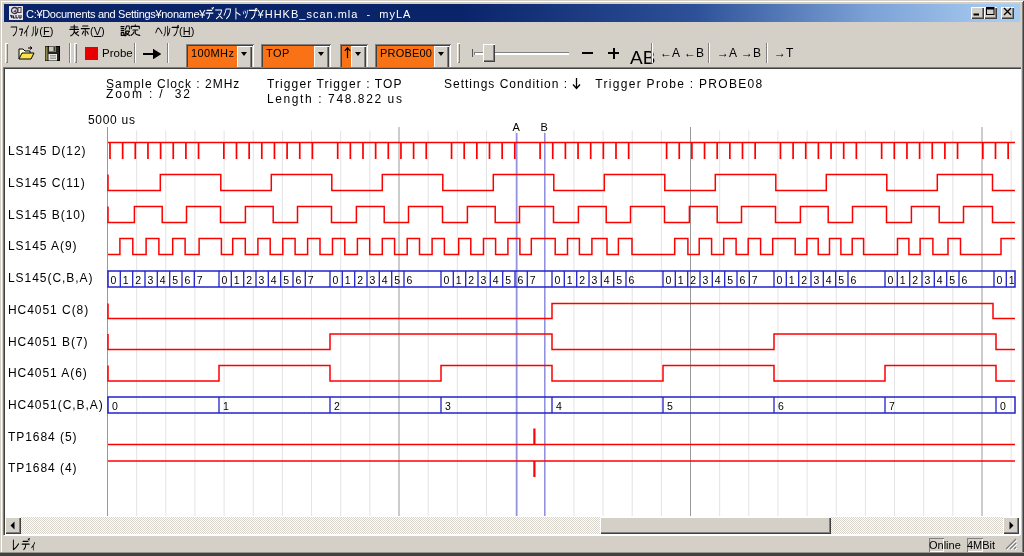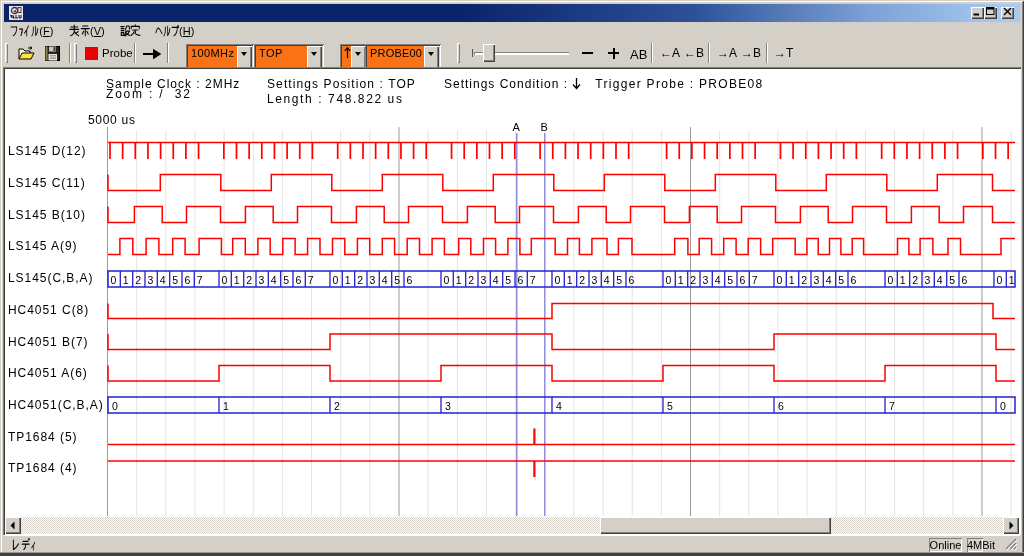--- a/index.html
+++ b/index.html
@@ -45,20 +45,33 @@
 <body>
 <div class="win"></div>
 <div class="title">
  <svg width="14" height="14" style="position:absolute;left:5px;top:2px" viewBox="0 0 14 14">
   <rect x="0" y="0" width="14" height="14" fill="#e8e0ec"></rect>
   <circle cx="5.5" cy="4.5" r="3" fill="none" stroke="#333" stroke-width="1.3"></circle>
   <path d="M4,5.5 L7,3.5 L7,6.5 Z" fill="#5a3c8a"></path>
   <rect x="9" y="1.5" width="3" height="5" fill="none" stroke="#444" stroke-width="1"></rect>
   <path d="M1.5,9 L3,12 M3,9 L3,12 M4.5,9.5 L4.5,12 L6,12 M7,9 L7,12 L9,12 M10,9 L10,12 M12,9 L12,12 M10,12 L12,12" stroke="#222" stroke-width="1.1" fill="none"></path>
  </svg>
+ <div class="txt"><span style="letter-spacing:-0.3px">C:¥Documents and Settings¥noname¥</span><svg class="jp" width="9.2" height="13" viewBox="0 0 12 13" preserveAspectRatio="none" style="vertical-align:-2px">
+        <path d="M2.6,3.4 H8.8 M1.4,6.2 H10.4 M6,6.2 C6,8.8 5.2,10.4 3.6,11.6 M9.2,1 L10.2,2 M10.9,0.2 L11.9,1.2" fill="none" stroke="currentColor" stroke-width="1.2"></path>
+      </svg><svg class="jp" width="9.2" height="13" viewBox="0 0 12 13" preserveAspectRatio="none" style="vertical-align:-2px">
+        <path d="M2,3 H10 C9.4,6.6 7,9.6 3.2,11.6 M6.2,7 C7.6,8.8 9.2,10.4 10.8,11.4" fill="none" stroke="currentColor" stroke-width="1.2"></path>
+      </svg><svg class="jp" width="9.2" height="13" viewBox="0 0 12 13" preserveAspectRatio="none" style="vertical-align:-2px">
+        <path d="M4,2 C3.6,4.6 2.6,6.6 1.4,8.2 M4,2 H9.8 C9.8,5.8 8,9.4 4.6,11.6" fill="none" stroke="currentColor" stroke-width="1.2"></path>
+      </svg><svg class="jp" width="9.2" height="13" viewBox="0 0 12 13" preserveAspectRatio="none" style="vertical-align:-2px">
+        <path d="M3.8,1.4 V12 M3.8,5.2 C5.8,5.8 7.8,6.8 9.4,8" fill="none" stroke="currentColor" stroke-width="1.2"></path>
+      </svg><svg class="jp" width="6.6" height="13" viewBox="0 0 12 13" preserveAspectRatio="none" style="vertical-align:-2px">
+        <path d="M2,4.8 L3.4,6.8 M5.4,3.8 L6.8,5.8 M9.8,3.4 C9.8,6.8 8.4,9.2 5.8,10.8" fill="none" stroke="currentColor" stroke-width="1.2"></path>
+      </svg><svg class="jp" width="9.2" height="13" viewBox="0 0 12 13" preserveAspectRatio="none" style="vertical-align:-2px">
+        <path d="M1.5,3.4 H9.4 C9.4,7.6 7.6,10.4 4.4,11.8 M10.7,2.6 m1.1,0 a1.1,1.1 0 1,0 -2.2,0 a1.1,1.1 0 1,0 2.2,0" fill="none" stroke="currentColor" stroke-width="1.2"></path>
+      </svg><span style="letter-spacing:1px">¥HHKB_scan.mla&nbsp; -&nbsp; myLA</span></div>
  <div class="tbtn" style="left:967px"><svg width="9" height="9" viewBox="0 0 9 9">
         <rect x="0.5" y="6.5" width="5.5" height="2" fill="#000"></rect>
       </svg></div>
  <div class="tbtn" style="left:980px"><svg width="9" height="9" viewBox="0 0 9 9">
         <rect x="0.5" y="0.5" width="7.5" height="7" fill="none" stroke="#000" stroke-width="1"></rect>
         <rect x="0.5" y="0.5" width="7.5" height="2" fill="#000"></rect>
       </svg></div>
  <div class="tbtn" style="left:997px"><svg width="9" height="9" viewBox="0 0 9 9">
         <path d="M1,1 L8,8 M8,1 L1,8" stroke="#000" stroke-width="1.4"></path>
       </svg></div>
@@ -112,55 +125,55 @@
  <div class="tt" style="left:98px;font-size:11.5px;top:7px">Probe</div>
  <div class="vsep" style="left:130px"></div>
  <svg width="18" height="10" viewBox="0 0 18 10" style="position:absolute;left:139px;top:9px">
    <path d="M0,5 H11 M11,1.5 L16.5,5 L11,8.5 Z" stroke="#000" stroke-width="2" fill="#000"></path>
  </svg>
  <div class="vsep" style="left:163px"></div>
  <div class="combo" style="left:182px;width:68px">
       <span class="ct">100MHz</span>
       <span class="cbtn"></span>
     </div>
- <div class="combo" style="left:250px;width:70px">
+ <div class="combo" style="left:257px;width:70px">
       <span class="ct">TOP</span>
       <span class="cbtn"></span>
     </div>
  <div class="combo" style="left:336px;width:28px">
       <svg width="7" height="12" viewBox="0 0 7 12" style="position:absolute;left:4px;top:3px">
         <path d="M3.5,11 V1 M0.8,3.8 L3.5,0.8 L6.2,3.8" stroke="#000" stroke-width="1.2" fill="none"></path>
       </svg>
       <span class="cbtn"></span>
     </div>
- <div class="combo" style="left:361px;width:76px">
+ <div class="combo" style="left:371px;width:76px">
       <span class="ct" style="letter-spacing:0.2px">PROBE00</span>
       <span class="cbtn"></span>
     </div>
  <div class="grip" style="left:453px"></div>
  <div style="position:absolute;left:467.5px;top:9px;width:1.5px;height:8px;background:#555"></div>
  <div style="position:absolute;left:470px;top:12px;width:95px;height:3px;background:#fff;box-shadow:inset 1px 1px 0 #808080"></div>
  <div style="position:absolute;left:479px;top:4px;width:11.5px;height:18px;background:#d4d0c8;box-shadow:inset 1px 1px 0 #fff,inset -1px -1px 0 #404040,inset -2px -2px 0 #808080"></div>
  <div style="position:absolute;left:578px;top:12px;width:11px;height:2px;background:#000"></div>
  <div style="position:absolute;left:604px;top:12px;width:11px;height:2px;background:#000"></div>
  <div style="position:absolute;left:608.5px;top:7.5px;width:2px;height:11px;background:#000"></div>
- <div class="tt" style="left:626px;top:7px;font-size:13px">AB</div>
+ <div class="tt" style="left:626px;top:7px;font-size:19px">AB</div>
  <div class="vsep" style="left:647px"></div>
  <div class="tt" style="left:656px;font-size:12px">←A</div>
  <div class="tt" style="left:680px;font-size:12px">←B</div>
  <div class="vsep" style="left:704px"></div>
  <div class="tt" style="left:713px;font-size:12px">→A</div>
  <div class="tt" style="left:737px;font-size:12px">→B</div>
  <div class="vsep" style="left:762px"></div>
  <div class="tt" style="left:770px;font-size:12px">→T</div>
 </div>
 <div class="client"></div>
 <div class="info" style="left:106px;top:77px;letter-spacing:1px">Sample Clock : 2MHz</div>
 <div class="info" style="left:106px;top:87px;letter-spacing:1.8px">Zoom : /&nbsp; 32</div>
-<div class="info" style="left:267px;top:77px;letter-spacing:1.1px">Settings Position : TOP</div>
+<div class="info" style="left:267px;top:77px;letter-spacing:1.1px">Trigger Trigger : TOP</div>
 <div class="info" style="left:267px;top:91.5px;letter-spacing:1.6px">Length : 748.822 us</div>
 <div class="info" style="left:444px;top:77px"><span style="letter-spacing:1px">Settings Condition : </span><svg width="9" height="12" viewBox="0 0 9 12" style="vertical-align:-1.5px">
       <path d="M4.5,0 V10 M1,6.5 L4.5,10.5 L8,6.5" stroke="#000" stroke-width="1.3" fill="none"></path>
     </svg><span style="letter-spacing:1.3px">&nbsp;&nbsp;&nbsp;Trigger Probe : PROBE08</span></div>
 <svg id="plot" width="1014" height="449" viewBox="5 68 1014 449" style="position:absolute;left:5px;top:68px">
 <path d="M136.65,130.5 V516 M165.80,130.5 V516 M194.95,130.5 V516 M224.10,130.5 V516 M253.25,130.5 V516 M282.40,130.5 V516 M311.55,130.5 V516 M340.70,130.5 V516 M369.85,130.5 V516 M428.15,130.5 V516 M457.30,130.5 V516 M486.45,130.5 V516 M515.60,130.5 V516 M544.75,130.5 V516 M573.90,130.5 V516 M603.05,130.5 V516 M632.20,130.5 V516 M661.35,130.5 V516 M719.65,130.5 V516 M748.80,130.5 V516 M777.95,130.5 V516 M807.10,130.5 V516 M836.25,130.5 V516 M865.40,130.5 V516 M894.55,130.5 V516 M923.70,130.5 V516 M952.85,130.5 V516 M1011.15,130.5 V516" stroke="#e3e3e3" stroke-width="1" fill="none"></path>
 <path d="M107.50,127 V516 M399.00,127 V516 M690.50,127 V516 M982.00,127 V516" stroke="#999999" stroke-width="1" fill="none"></path>
 <path d="M516.8,133 V516" stroke="#8888dd" stroke-width="1.4" fill="none"></path>
 <path d="M544.8,133 V516" stroke="#8888dd" stroke-width="1.4" fill="none"></path>
 <text x="512.5" y="131" class="ab">A</text>
@@ -277,18 +290,18 @@
 <div style="position:absolute;left:0;top:552px;width:1024px;height:1px;background:#9a968e"></div>
 <div style="position:absolute;left:0;top:553px;width:1024px;height:3px;background:#404040"></div>
 <div class="status">
  <span style="position:absolute;left:7px;top:3px"><svg class="jp" width="9.5" height="13" viewBox="0 0 12 13" preserveAspectRatio="none" style="vertical-align:-2px">
         <path d="M3,2 V11.6 C5.2,10.4 7.8,8.2 9.6,5.8" fill="none" stroke="currentColor" stroke-width="1.2"></path>
       </svg><svg class="jp" width="9.5" height="13" viewBox="0 0 12 13" preserveAspectRatio="none" style="vertical-align:-2px">
         <path d="M2.6,3.4 H8.8 M1.4,6.2 H10.4 M6,6.2 C6,8.8 5.2,10.4 3.6,11.6 M9.2,1 L10.2,2 M10.9,0.2 L11.9,1.2" fill="none" stroke="currentColor" stroke-width="1.2"></path>
       </svg><svg class="jp" width="6.8" height="13" viewBox="0 0 12 13" preserveAspectRatio="none" style="vertical-align:-2px">
         <path d="M8.4,4.6 C6.8,6.8 5,8.4 3,9.6 M5.8,7.6 V12" fill="none" stroke="currentColor" stroke-width="1.2"></path>
       </svg></span>
- <div class="panel" style="left:925px;width:33px">Online</div>
+ <div class="panel" style="left:925px;width:15px">Online</div>
  <div class="panel" style="left:963px;width:16px">4MBit</div>
  <svg width="13" height="13" viewBox="0 0 13 13" style="position:absolute;right:3px;bottom:2px">
   <path d="M12,2 L2,12 M12,6 L6,12 M12,10 L10,12" stroke="#808080" stroke-width="1.2"></path>
   <path d="M13,3 L3,13 M13,7 L7,13 M13,11 L11,13" stroke="#fff" stroke-width="1"></path>
  </svg>
 </div>
 </body></html>

